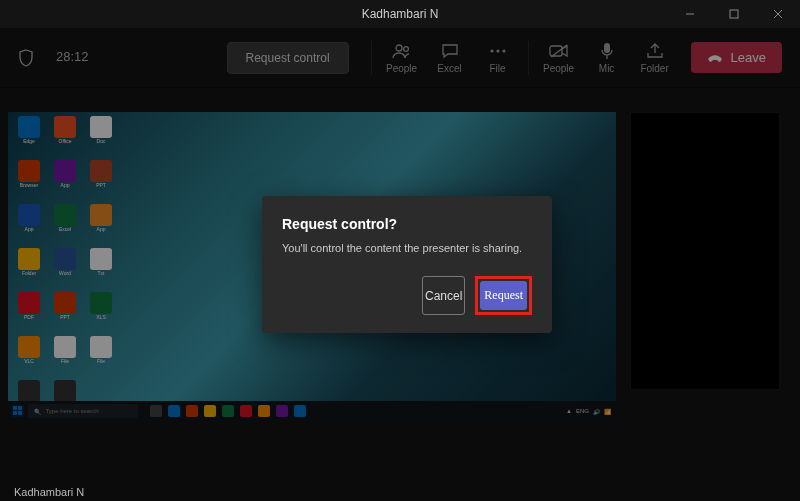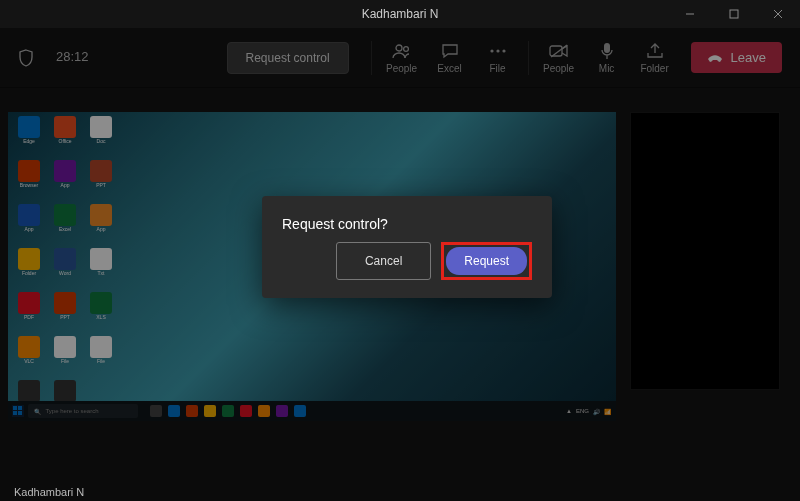--- a/index.html
+++ b/index.html
@@ -36,26 +36,26 @@
   
   .taskbar { position: absolute; left: 8px; right: 0; bottom: 58px; height: 20px; background: #10161a; display: flex; align-items: center; padding: 0 4px; gap: 4px; }
   .taskbar .start { width: 12px; height: 12px; background: #0d6efd22; display:flex; align-items:center; justify-content:center;}
   .taskbar .search { flex: 0 0 110px; height: 14px; background: #1d2428; border-radius: 2px; font-size: 6px; color: #888; display:flex; align-items:center; padding:0 6px; gap:4px;}
   .taskbar .tb-icons { display: flex; gap: 6px; margin-left: 8px; }
   .taskbar .tb-icons span { width: 12px; height: 12px; border-radius: 2px; }
   .taskbar .tray { margin-left: auto; display: flex; gap: 4px; align-items: center; color: #ccc; font-size: 6px; }
 
   
   .dialog { position: absolute; left: 262px; top: 196px; width: 290px; background: #2b2b2b; border-radius: 4px; padding: 20px 20px 18px 20px; box-shadow: 0 8px 30px rgba(0,0,0,.6); }
-  .dialog h3 { font-size: 14px; font-weight: 400; margin-bottom: 10px; }
+  .dialog h3 { font-size: 14px; font-weight: 700; margin-bottom: 10px; }
   .dialog p { font-size: 11px; color: #ccc; margin-bottom: 22px; }
   .dialog .actions { display: flex; justify-content: flex-end; gap: 10px; }
-  .btn-cancel { background: transparent; border: 1px solid #777; color: #ddd; font-size: 12px; padding: 7px 28px; border-radius: 3px; cursor: pointer; }
+  .btn-cancel { background: transparent; border: 1px solid #777; color: #ddd; font-size: 12px; padding: 7px 2px; border-radius: 3px; cursor: pointer; }
   .btn-confirm-wrap { border: 3px solid #e2231a; padding: 2px; }
-  .btn-confirm { background: #5b5fc7; border: none; color: #fff; font-size: 12px; padding: 7px 18px; border-radius: 13px; cursor: pointer; }
+  .btn-confirm { background: #5b5fc7; border: none; color: #fff; font-size: 12px; padding: 7px 4px; border-radius: 3px; cursor: pointer; font-family: Liberation Serif, serif; }
 
   
   .right-panel { flex: 1; padding: 24px 10px 10px 14px; }
   .participant-tile { width: 150px; height: 278px; background: #000; border: 1px solid #1a1a1a; }
 
   
   .bottom-name { position: absolute; left: 14px; bottom: 3px; font-size: 11px; color: #bbb; }
 
   .dim-overlay { position: absolute; inset: 0; background: rgba(0,0,0,.45); pointer-events: none; }
 
@@ -298,20 +298,21 @@
 
   <div class="right-panel">
     <div class="participant-tile"></div>
   </div>
 </div>
 
 <div class="dim-overlay" style="top:28px"></div>
 
 <div class="dialog">
   <h3>Request control?</h3>
+  <p>You'll control the content the presenter is sharing.</p>
   <div class="actions">
     <button class="btn-cancel">Cancel</button>
     <span class="btn-confirm-wrap">
       <button class="btn-confirm">Request</button>
     </span>
   </div>
 </div>
 
 <div class="bottom-name">Kadhambari N</div>
 

